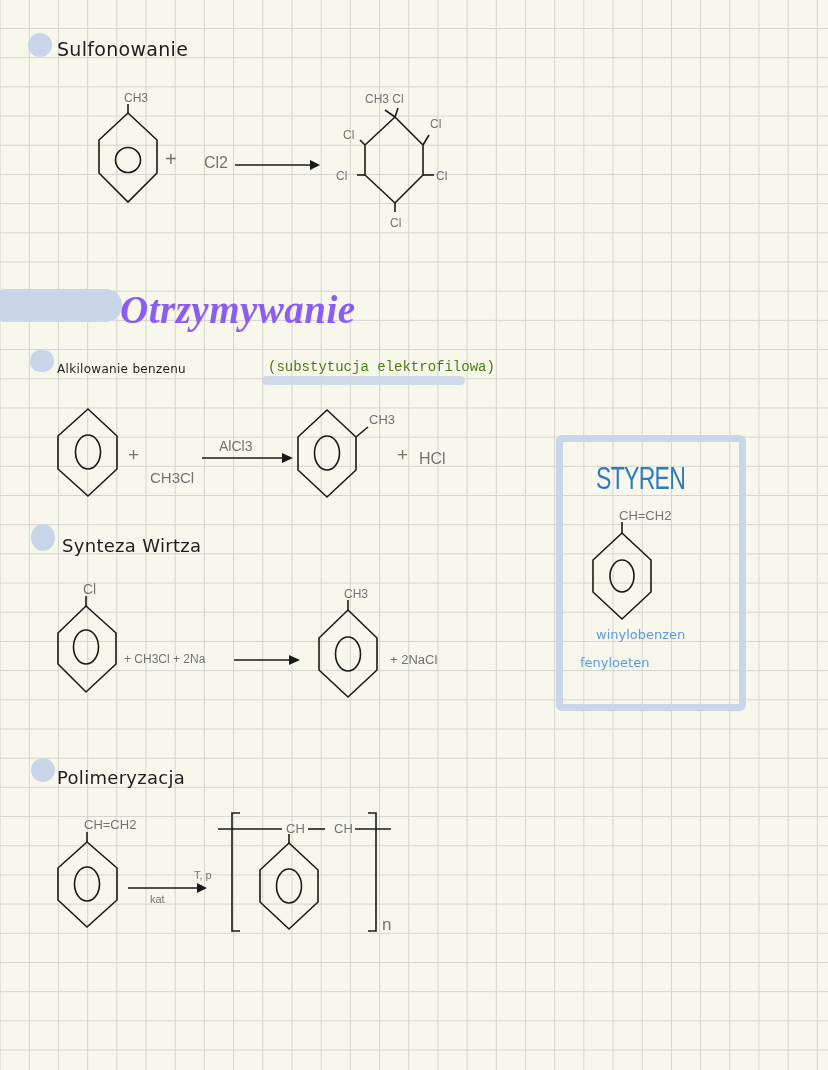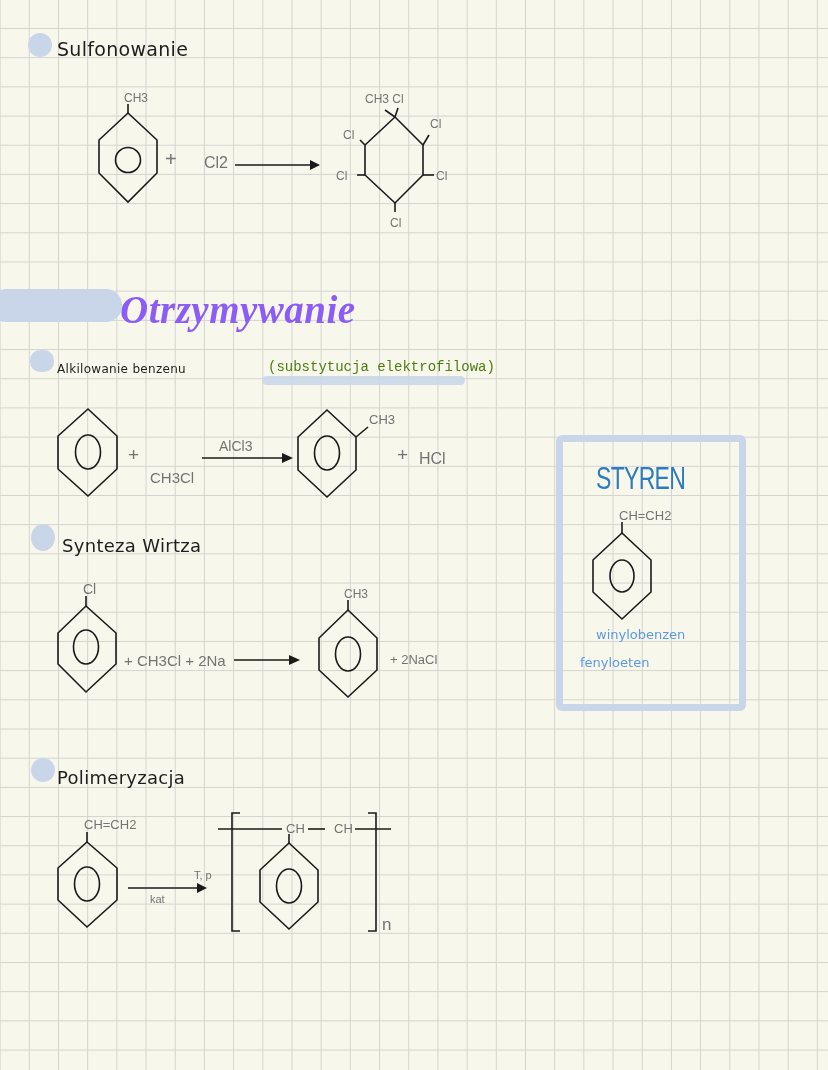--- a/index.html
+++ b/index.html
@@ -57,21 +57,21 @@
 <div class="chem" style="left:150px;top:450px;margin-top:19px;">CH3Cl</div>
 <div class="chem" style="left:219px;top:438px;font-size:14px;">AlCl3</div>
 <div class="chem chem-sm" style="left:369px;top:412px;font-size:13px;">CH3</div>
 <div class="chem" style="left:397px;top:444px;font-size:19px;">+</div>
 <div class="chem" style="left:419px;top:450px;font-size:16px;">HCl</div>
 
 <div class="bullet" style="left:31px;top:524px;width:24px;height:27px;"></div>
 <div class="heading" style="left:62px;top:535px;font-size:18px;">Synteza Wirtza</div>
 
 <div class="chem chem-sm" style="left:83px;top:581px;font-size:14px;">Cl</div>
-<div class="chem" style="left:124px;top:652px;font-size:15px;">+ CH3Cl + 2Na</div>
+<div class="chem" style="left:124px;top:652px;font-size:12px;">+ CH3Cl + 2Na</div>
 <div class="chem chem-sm" style="left:344px;top:587px;">CH3</div>
 <div class="chem" style="left:390px;top:652px;font-size:13px;">+ 2NaCl</div>
 
 <div class="bullet" style="left:31px;top:758px;width:24px;height:24px;"></div>
 <div class="heading" style="left:57px;top:767px;font-size:18px;">Polimeryzacja</div>
 
 <div class="chem chem-sm" style="left:84px;top:817px;font-size:13px;">CH=CH2</div>
 <div class="chem chem-sm" style="left:150px;top:869px;font-size:11px;margin-left:44px;">T, p</div>
 <div class="chem chem-sm" style="left:150px;top:893px;font-size:11px;">kat</div>
 <div class="chem chem-sm" style="left:286px;top:821px;font-size:13px;">CH</div>

